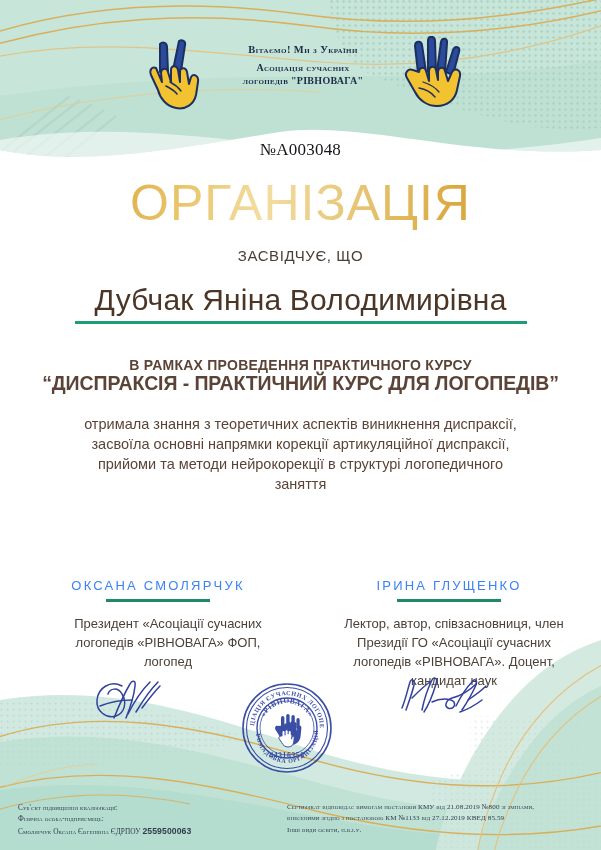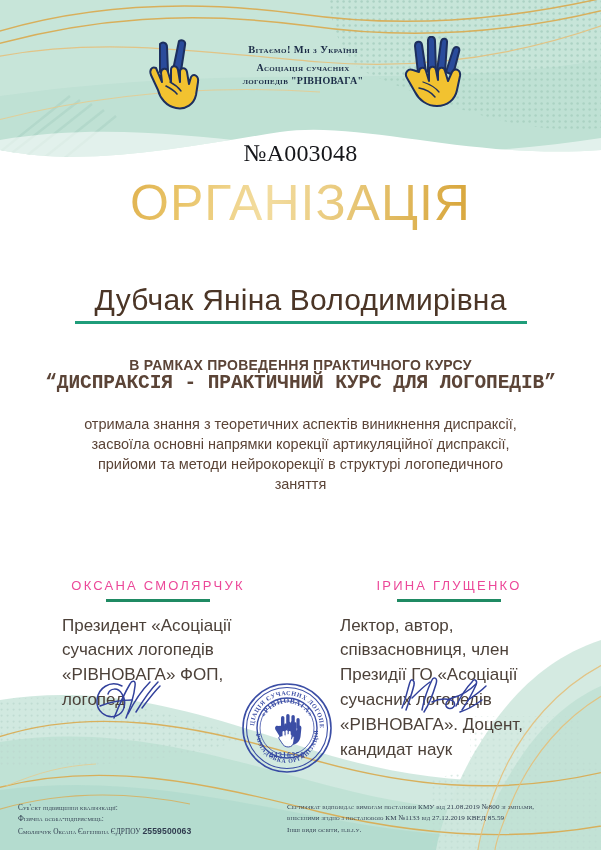--- a/index.html
+++ b/index.html
@@ -46,21 +46,21 @@
 
   
   .content {
     position:absolute; left:0; top:0; width:601px; height:850px;
     z-index:5;
   }
   .cert-no {
     position:absolute; top:140px; left:0; width:601px;
     text-align:center;
     font-family:"Liberation Serif", serif;
-    font-size:24px; color:#15161a; letter-spacing:.2px;
+    font-size:17px; color:#15161a; letter-spacing:.2px;
   }
   .title {
     position:absolute; top:174px; left:0; width:601px;
     text-align:center;
     font-size:50px; font-weight:normal; letter-spacing:1px;
     background:linear-gradient(100deg,#c08a2c 0%,#d9a43c 14%,#e9c468 30%,#f3dda1 44%,#e6c472 60%,#d9a83f 76%,#e4bd63 92%,#eed08c 100%);
     -webkit-background-clip:text; background-clip:text;
     -webkit-text-fill-color:transparent; color:#d9a83f;
   }
   .attest {
@@ -77,45 +77,45 @@
     width:452px; height:2.5px; background:#1f9d7a; margin:5px auto 0;
   }
   .course-pre {
     position:absolute; top:357px; left:0; width:601px;
     text-align:center; font-size:14px; font-weight:bold;
     color:#5b4437; letter-spacing:.25px;
   }
   .course-name {
     position:absolute; top:372px; left:0; width:601px;
     text-align:center; font-size:19.5px; font-weight:bold;
-    color:#5b4437; letter-spacing:-.1px;font-family:Liberation Mono, monospace;
+    color:#5b4437; letter-spacing:-.1px;
   }
   .body-text {
     position:absolute; top:414px; left:80px; width:441px;
     text-align:center; font-size:14.5px; color:#5b4437;
     line-height:1.38;
   }
   .meta {
     position:absolute; top:512px; left:0; width:601px;
     text-align:center; font-size:15px; color:#5b4437; line-height:1.45;
   }
 
   
   .sig-col { position:absolute; top:578px; }
   .sig-left  { left:42px;  width:232px; }
   .sig-right { left:330px; width:238px; }
   .sig-name {
-    text-align:center; font-size:13px; color:#ec4899;
+    text-align:center; font-size:13px; color:#3b82f6;
     letter-spacing:2.2px; white-space:nowrap;
   }
   .sig-rule { height:2.5px; background:#1f8a63; margin:6px auto 0; width:104px; }
   .sig-rule.r2 { width:104px; }
   .sig-role {
-    margin-top:12px; font-size:17px; color:#4c4139; line-height:1.47;
-    text-align:left;
+    margin-top:12px; font-size:13px; color:#4c4139; line-height:1.47;
+    text-align:center;
   }
   .sig-left .sig-role  { padding-left:20px; }
   .sig-right .sig-role { padding-left:10px; }
 
   
   .signature { position:absolute; z-index:7; }
   .sign-a { left:92px;  top:678px; }
   .sign-b { left:398px; top:676px; }
   .seal   { position:absolute; left:241px; top:682px; z-index:7; }
 
@@ -261,20 +261,21 @@
 
     </div>
   </div>
 
   <div class="content">
 
     <div class="cert-no">№A003048</div>
 
     <div class="title">ОРГАНІЗАЦІЯ</div>
 
+    <div class="attest">ЗАСВІДЧУЄ, ЩО</div>
 
     <div class="name-wrap">
       <div class="name">Дубчак Яніна Володимирівна</div>
       <div class="name-rule"></div>
     </div>
 
     <div class="course-pre">В РАМКАХ ПРОВЕДЕННЯ ПРАКТИЧНОГО КУРСУ</div>
     <div class="course-name">“ДИСПРАКСІЯ - ПРАКТИЧНИЙ КУРС ДЛЯ ЛОГОПЕДІВ”</div>
 
     <div class="body-text">отримала знання з теоретичних аспектів виникнення диспраксії, засвоїла основні напрямки корекції артикуляційної диспраксії, прийоми та методи нейрокорекції в структурі логопедичного заняття</div>

